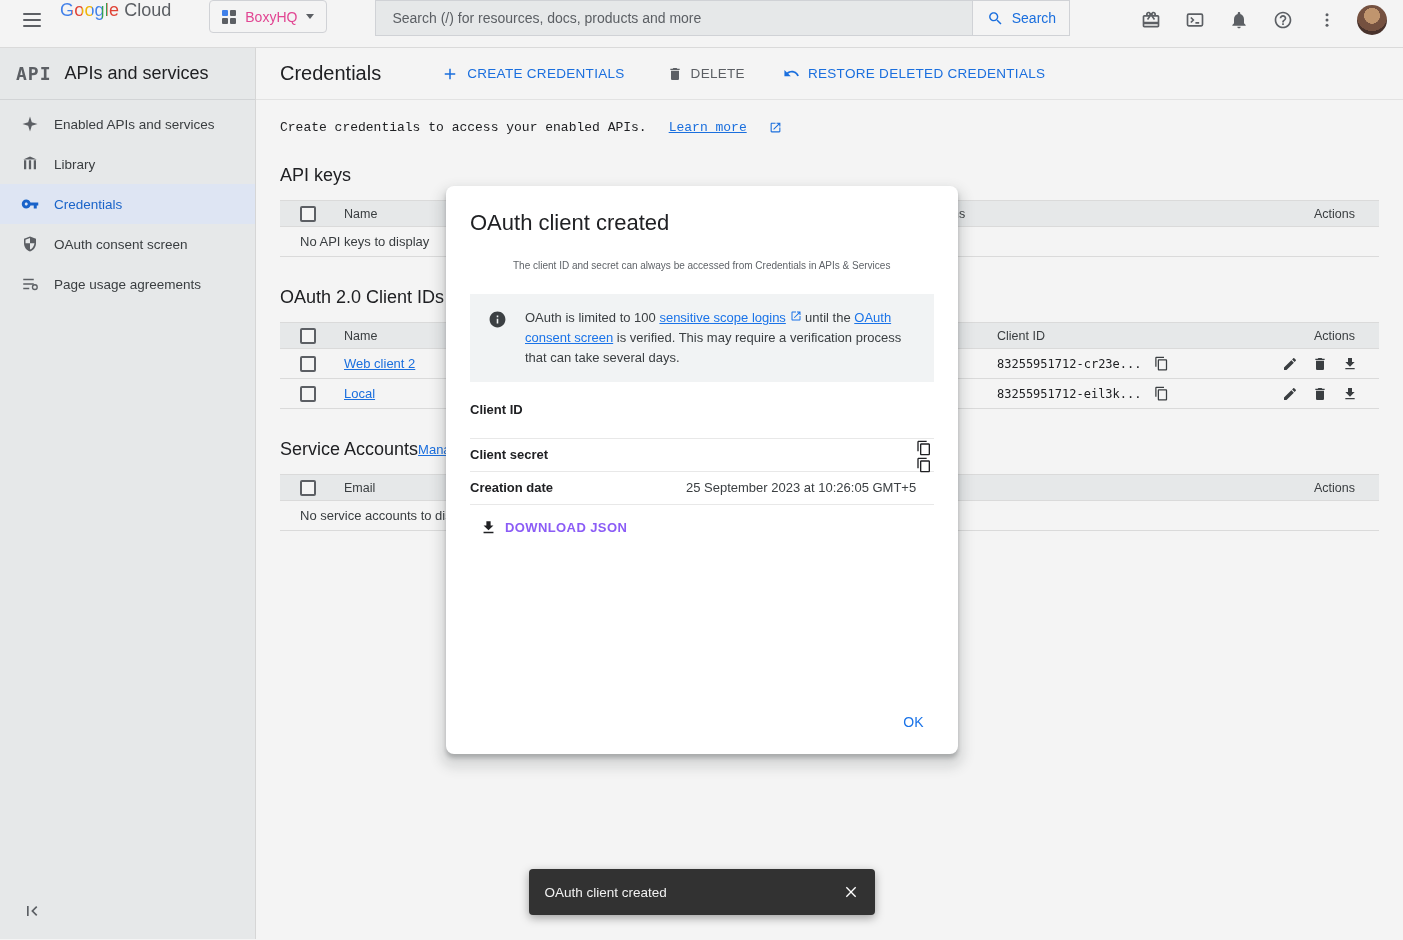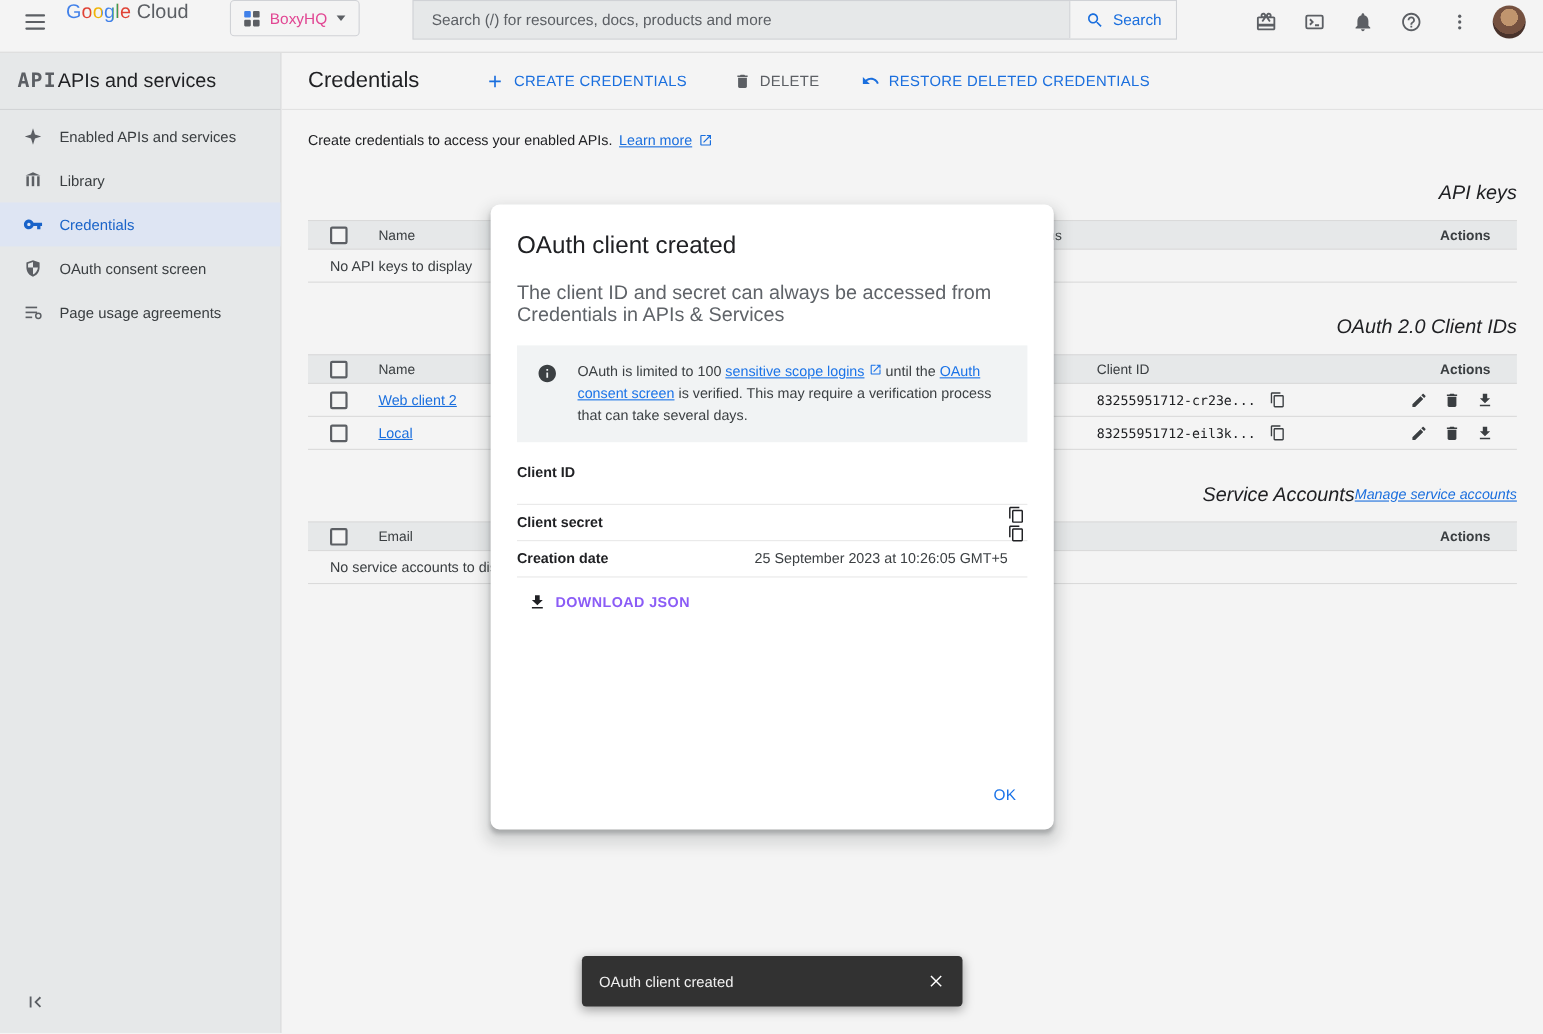--- a/index.html
+++ b/index.html
@@ -26,64 +26,64 @@
   .search input { flex:1; border:none; outline:none; background:transparent; padding:0 16px; font-size:14px; color:#202124; font-family:inherit; }
   .search input::placeholder { color:#5f6368; }
   .search-btn { width:97px; display:flex; align-items:center; justify-content:center; gap:8px; background:#fff; border:none; border-left:1px solid #dadce0; color:#1a73e8; font-size:14px; font-weight:500; cursor:pointer; }
   .topbar-right { margin-left:auto; display:flex; align-items:center; gap:4px; }
   .avatar { width:30px; height:30px; border-radius:50%; border:none; cursor:pointer; margin:0 8px 0 6px;
     background:radial-gradient(circle at 50% 36%, #c99b72 0 32%, #7a5442 33% 62%, #4a332c 63% 100%); }
 
   
   .shell { display:flex; height:891px; }
   .sidebar { width:256px; background:#f1f3f4; border-right:1px solid #e0e0e0; position:relative; flex:0 0 auto; }
-  .sidebar-head { height:52px; display:flex; align-items:center; gap:1px; padding-left:16px; border-bottom:1px solid #dcdee0; }
+  .sidebar-head { height:52px; display:flex; align-items:center; gap:13px; padding-left:16px; border-bottom:1px solid #dcdee0; }
   .api-logo { font-family:"DejaVu Sans Mono", monospace; font-weight:bold; font-size:18px; color:#5f6368; letter-spacing:1px; }
   .product-title { font-size:18px; color:#202124; }
   .nav-list { list-style:none; padding-top:4px; }
   .nav-item { height:40px; display:flex; align-items:center; gap:15px; padding-left:21px; font-size:13.5px; color:#3c4043; cursor:pointer; }
   .nav-item.selected { background:#e8f0fe; color:#1967d2; font-weight:500; }
   .nav-item svg { flex:0 0 auto; }
   .collapse-btn { position:absolute; bottom:8px; left:12px; }
 
   
   .content { flex:1; background:#fff; position:relative; overflow:hidden; }
   .page-head { height:52px; display:flex; align-items:center; padding-left:24px; border-bottom:1px solid #ececec; }
   .page-title { font-size:20px; font-weight:400; color:#202124; }
   .tool-btn { display:flex; align-items:center; gap:8px; border:none; background:transparent; color:#1a73e8; font-size:13.5px; font-weight:500; letter-spacing:.3px; cursor:pointer; }
   .tool-btn.gray { color:#5f6368; }
   .tb-create { margin-left:60px; } .tb-delete { margin-left:42px; } .tb-restore { margin-left:38px; }
-  .intro { margin:20px 24px 0; font-size:13px; color:#202124; display:flex; align-items:center; gap:6px; }
+  .intro { margin:20px 24px 0; font-size:13px; color:#202124; display:flex; align-items:center; gap:22px;font-family:Liberation Mono, monospace; }
   .link { color:#1a73e8; text-decoration:underline; cursor:pointer; }
-  .section-row { display:flex; align-items:center; justify-content:flex-end; margin:30px 24px 0;font-style:italic; }
+  .section-row { display:flex; align-items:center; justify-content:flex-start; margin:30px 24px 0; }
   .section-h { font-size:18px; font-weight:400; color:#202124; }
   .small-link { font-size:13px; }
 
   .table { margin:14px 24px 0; }
   .trow { display:flex; align-items:center; height:30px; border-bottom:1px solid #e4e4e4; font-size:13px; }
   .thead-row { background:#f1f3f4; border-top:1px solid #e4e4e4; height:27px; font-weight:500; color:#3c4043; font-size:12.5px; }
   .cell-check { width:64px; display:flex; align-items:center; padding-left:20px; flex:0 0 auto; }
   .checkbox { width:16px; height:16px; border:2px solid #5f6368; border-radius:2px; background:#fff; cursor:pointer; }
   .w-name-oauth { width:653px; flex:0 0 auto; }
   .w-name-api { width:556px; flex:0 0 auto; }
   .w-restr { flex:0 0 auto; }
   .w-clientid { width:220px; flex:0 0 auto; display:flex; align-items:center; gap:10px; }
   .mono { font-family:"DejaVu Sans Mono", monospace; font-size:12px; color:#202124; }
-  .cell-actions-label { margin-left:auto; padding-right:24px;font-weight:bold; }
+  .cell-actions-label { margin-left:auto; padding-right:24px; }
   .cell-actions { margin-left:auto; display:flex; align-items:center; gap:4px; padding-right:16px; }
   .row-iconbtn { width:26px; height:26px; border:none; background:transparent; display:flex; align-items:center; justify-content:center; cursor:pointer; border-radius:50%; }
   .empty-row { height:30px; display:flex; align-items:center; padding-left:20px; border-bottom:1px solid #e4e4e4; font-size:13px; color:#3c4043; }
   .copy-btn { border:none; background:transparent; cursor:pointer; display:flex; align-items:center; justify-content:center; padding:2px; }
 
   
   .scrim { position:absolute; inset:0; background:rgba(32,33,36,.05); z-index:3; }
   .dialog { position:absolute; left:446px; top:186px; width:512px; height:568px; background:#fff; border-radius:8px; padding:24px;
     box-shadow:0 8px 12px 6px rgba(60,64,67,.15), 0 4px 4px rgba(60,64,67,.3); z-index:10; }
   .dlg-title { font-size:22px; font-weight:400; color:#202124; }
-  .dlg-body { margin-top:20px; font-size:18px; line-height:20px; color:#5f6368; width:446px; }
+  .dlg-body { margin-top:20px; font-size:10px; line-height:20px; color:#5f6368; width:446px;margin-left:43px; }
   .notice { margin-top:18px; background:#f1f3f4; border-radius:0; padding:14px 16px 14px 18px; display:flex; gap:18px; font-size:13px; line-height:20px; color:#3c4043; }
   .notice-text { flex:1; }
   .fields { margin-top:12px; }
   .frow { display:flex; border-bottom:1px solid #e8e8e8; padding:8px 0; font-size:13px; align-items:flex-start; }
   .flabel { width:216px; font-weight:700; color:#202124; flex:0 0 auto; }
   .fvalue { flex:1; color:#3c4043; position:relative; min-height:16px; }
   .frow.tall-id { padding-bottom:20px; }
   .blob { background:#cbcbcb; border-radius:3px; filter:blur(5px); opacity:.7; }
   .blob-id1 { width:222px; height:20px; margin-bottom:5px; }
   .blob-id2 { width:246px; height:20px; }

